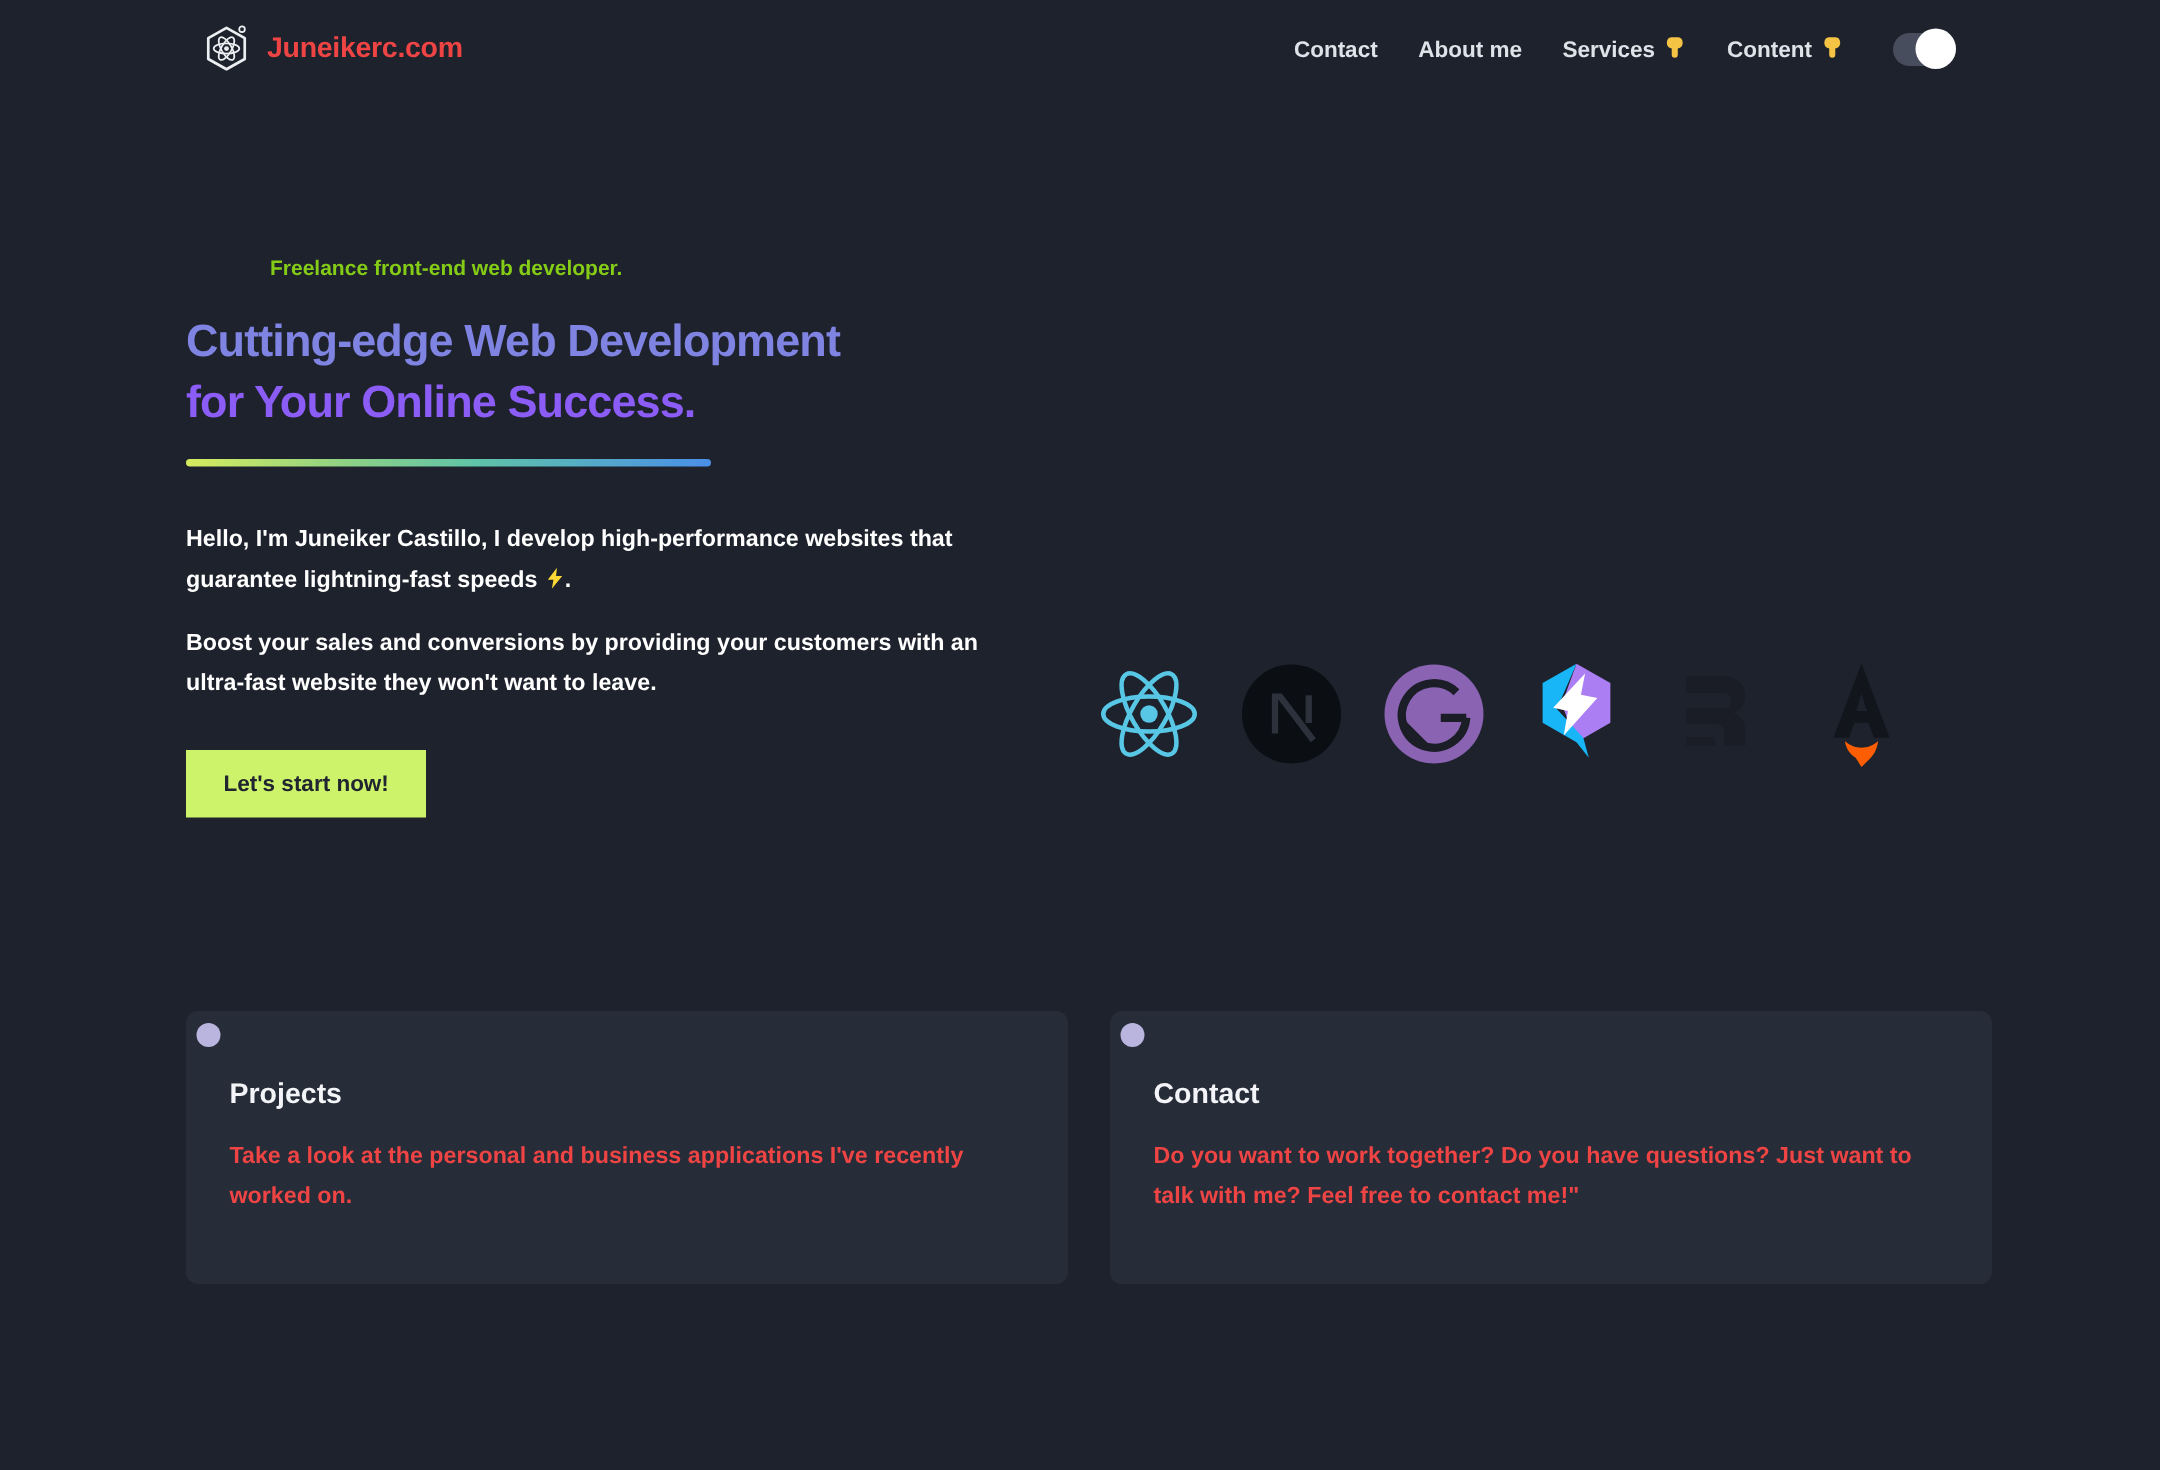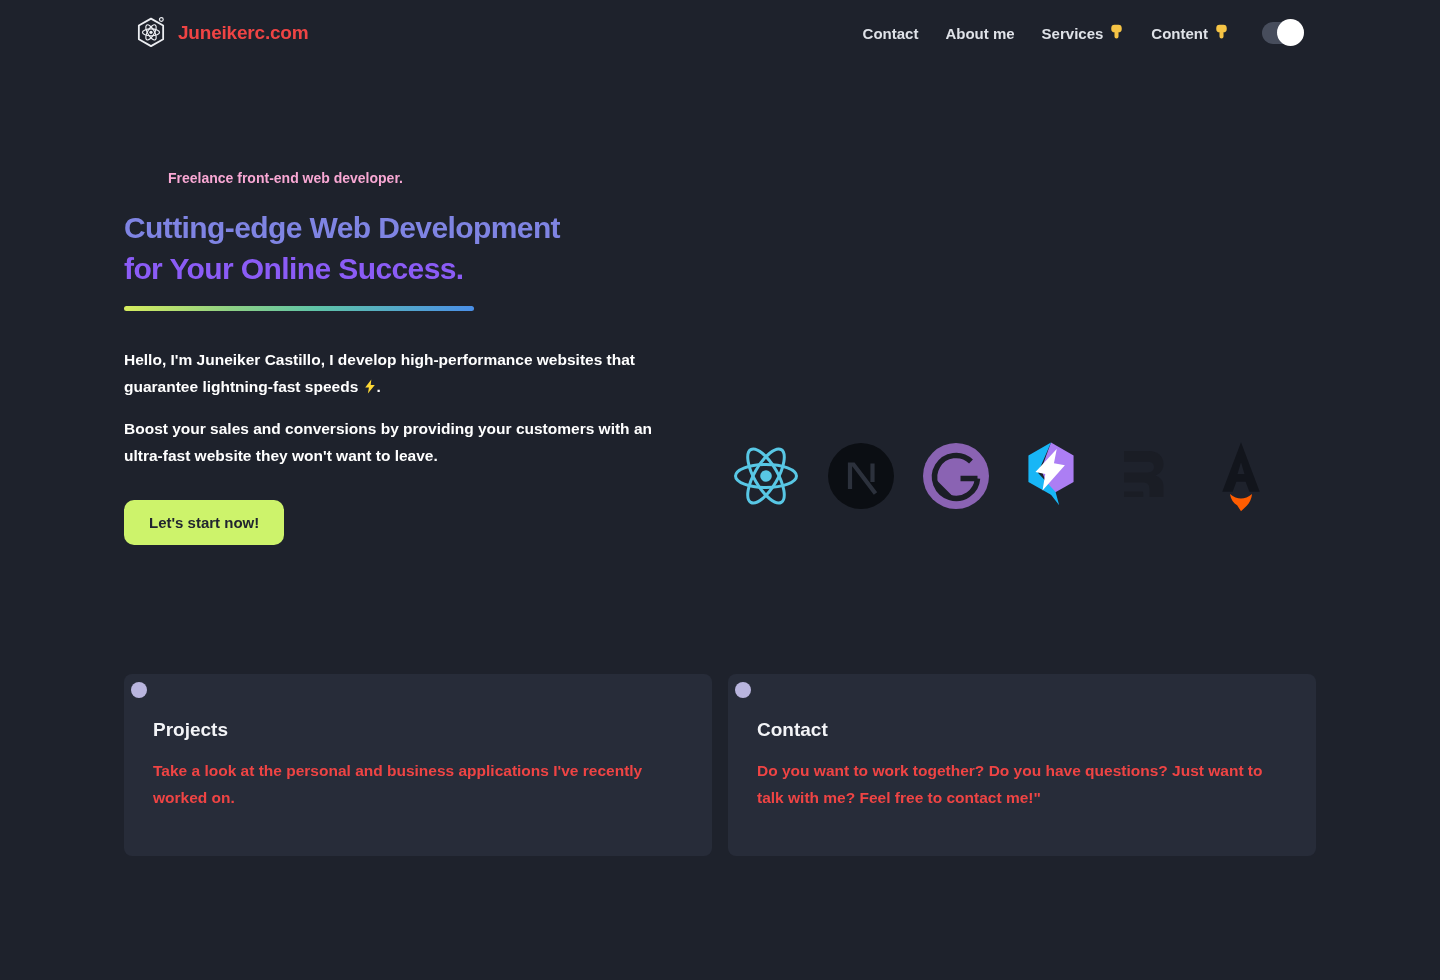--- a/index.html
+++ b/index.html
@@ -28,46 +28,46 @@
     width: 42px; height: 22px; border-radius: 12px; background: #474d5c;
     position: relative; cursor: pointer; margin-left: 6px;
   }
   .toggle .knob {
     position: absolute; right: 0px; top: -3px;
     width: 27px; height: 27px; border-radius: 50%; background: #ffffff;
   }
 
   
   .hero-left { position: absolute; left: 124px; top: 170px; width: 575px; }
-  .kicker { margin: 0 0 21px; font-size: 14px; font-weight: 800; color: #f9a8d4; padding-left: 44px; }
+  .kicker { margin: 0 12px 21px; font-size: 14px; font-weight: 800; color: #84cc16; padding-left: 44px; }
   .hero-title { margin: 0; font-size: 30px; line-height: 41px; font-weight: 800; letter-spacing: -0.6px; }
   .hero-title .accent { color: #7f84e3; display: block; }
   .hero-title .rest { color: #8b5cf6; display: block; }
   .hero-underline {
     margin-top: 17px; width: 350px; height: 5px; border-radius: 3px;
     background: linear-gradient(90deg, #d6ec5e 0%, #8fd184 30%, #5fc4a8 55%, #4a8fe8 100%);
   }
   .hero-p { width: 545px; font-size: 15.5px; line-height: 26.5px; font-weight: 700; color: #ffffff; }
   .hero-p.first { margin: 36px 0 0; }
   .hero-p.second { margin: 14px 0 0; }
   .inline-icon { display: inline-block; vertical-align: -2px; }
   .cta-button {
     margin-top: 31px; border: none; cursor: pointer;
     background: #cdf36b; color: #21252f;
     font-family: "Liberation Sans", sans-serif;
     font-size: 15px; font-weight: 800;
-    padding: 14px 25px; border-radius: 10px;
+    padding: 14px 25px; border-radius: 0;
   }
 
   
   .logos { position: absolute; left: 731px; top: 441px; display: flex; align-items: center; gap: 25px; }
   .logo-box { width: 70px; height: 70px; display: flex; align-items: center; justify-content: center; }
 
   
-  .cards { position: absolute; left: 124px; top: 674px; display: flex; gap: 16px; }
+  .cards { position: absolute; left: 124px; top: 674px; display: flex; gap: 28px; }
   .card {
     width: 588px; height: 182px; background: #272c39; border-radius: 8px;
     position: relative; padding: 45px 30px 0 29px; cursor: pointer;
   }
   .card-dot {
     position: absolute; left: 7px; top: 8px;
     width: 16px; height: 16px; border-radius: 50%; background: #b9b5de;
   }
   .card-title { margin: 0; font-size: 19px; font-weight: 800; color: #f3f4f7; }
   .card-desc { margin: 16px 0 0; max-width: 534px; font-size: 15.5px; line-height: 27px; font-weight: 700; color: #ef4444; }

